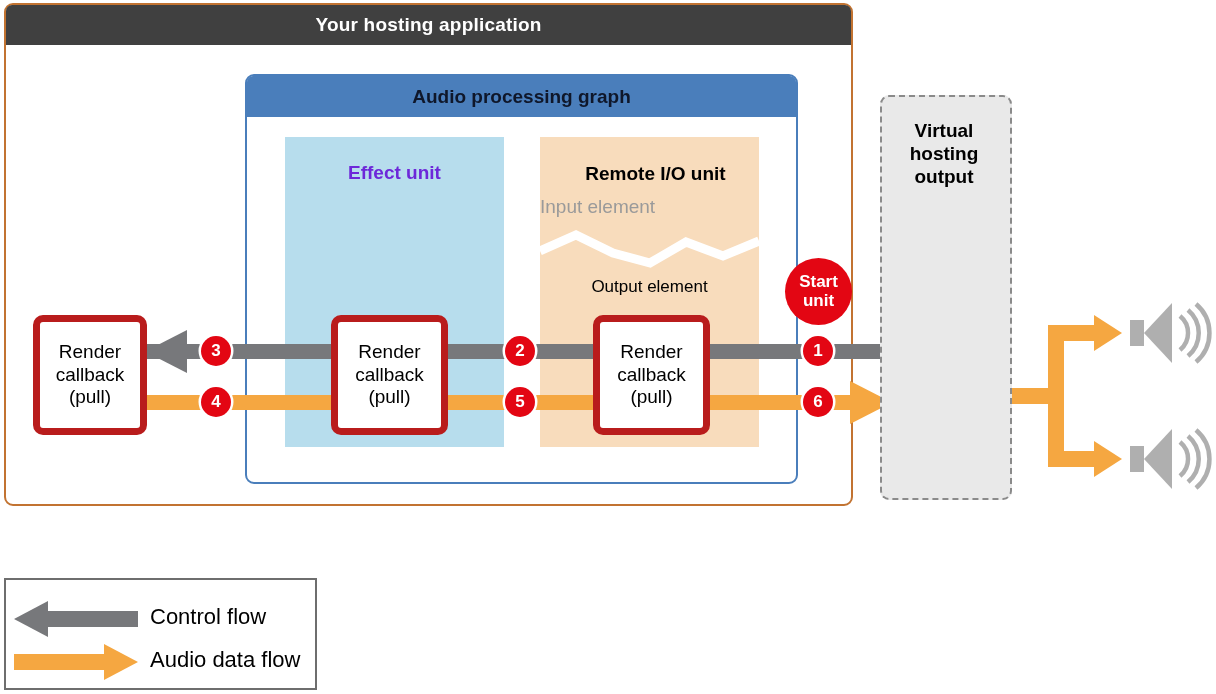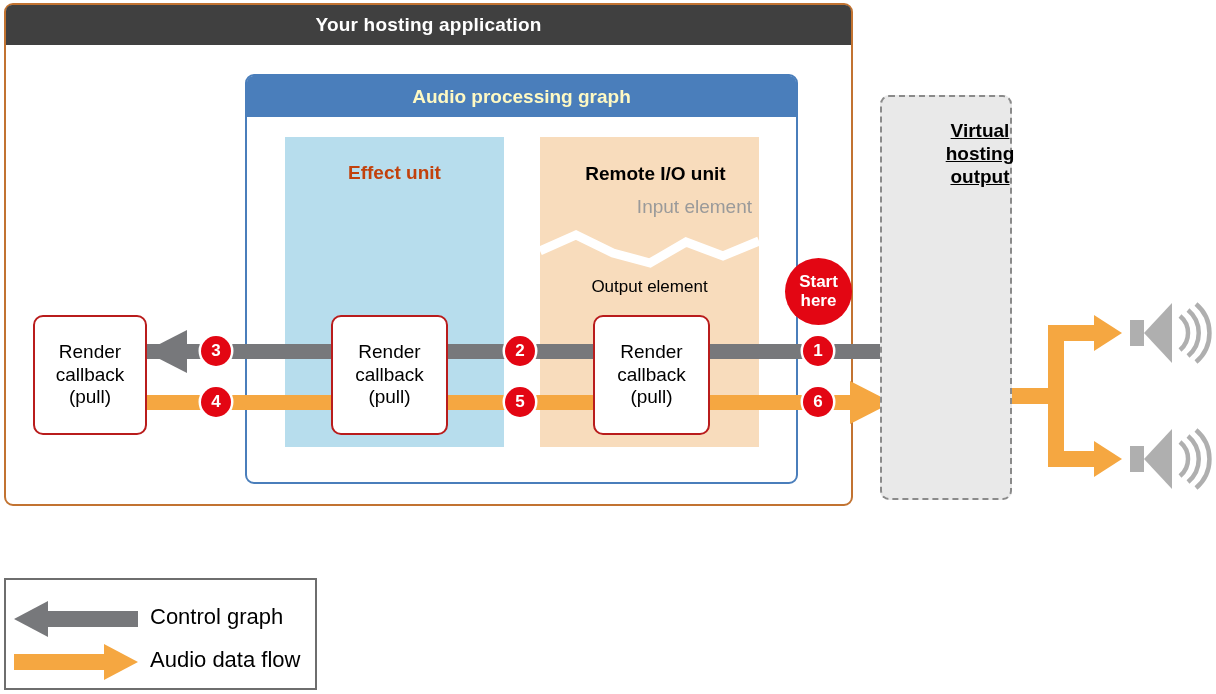--- a/index.html
+++ b/index.html
@@ -14,45 +14,45 @@
       background:#404040;border-radius:6px 6px 0 0;
       display:flex;align-items:center;justify-content:center;
       color:#ffffff;font-weight:bold;font-size:19px;letter-spacing:.2px;}
 
   
   #graph-panel{left:245px;top:74px;width:553px;height:410px;
       border:2px solid #4A7EBB;border-radius:9px;background:#ffffff;box-sizing:border-box;}
   #graph-panel-header{position:absolute;left:0;top:0;width:100%;height:41px;
       background:#4A7EBB;border-radius:6px 6px 0 0;
       display:flex;align-items:center;justify-content:center;
-      color:#fef9c3;font-weight:bold;font-size:19px;}
+      color:#0f172a;font-weight:bold;font-size:19px;}
   #effect-unit-box{left:285px;top:137px;width:219px;height:310px;background:#B7DDED;}
   #effect-unit-title{left:285px;top:162px;width:219px;text-align:center;
-      font-weight:bold;font-size:19px;color:#c2410c;}
+      font-weight:bold;font-size:19px;color:#6d28d9;}
 
   #remote-io-box{left:540px;top:137px;width:219px;height:310px;background:#F8DCBC;overflow:hidden;}
   #remote-io-title{left:540px;top:163px;width:231px;text-align:center;
       font-weight:bold;font-size:19px;color:#000;}
-  #input-element-label{left:540px;top:196px;width:212px;text-align:right;
+  #input-element-label{left:540px;top:196px;width:212px;text-align:left;
       font-size:19px;color:#9A9A9A;}
   #output-element-label{left:540px;top:277px;width:219px;text-align:center;
       font-size:17px;color:#000;}
   #zigzag{left:540px;top:225px;width:219px;height:46px;}
 
   
   .bar{position:absolute;height:15px;}
   .bar-gray{background:#77787B;}
   .bar-orange{background:#F5A741;}
   #gray-bar{left:147px;top:344px;width:740px;}
   #orange-bar{left:147px;top:395px;width:720px;}
 
   .arrowhead{position:absolute;}
 
   
-  .rc-box{position:absolute;background:#ffffff;border:2px solid #b91c1c;
+  .rc-box{position:absolute;background:#ffffff;border:7px solid #b91c1c;
       border-radius:10px;display:flex;align-items:center;justify-content:center;
       text-align:center;font-size:19px;line-height:1.2;color:#000;box-sizing:border-box;}
   #rc-left{left:33px;top:315px;width:114px;height:120px;}
   #rc-mid{left:331px;top:315px;width:117px;height:120px;}
   #rc-right{left:593px;top:315px;width:117px;height:120px;}
 
   
   .step{position:absolute;width:30px;height:30px;border-radius:50%;
       background:#E30613;color:#ffffff;font-weight:bold;font-size:17px;
       display:flex;align-items:center;justify-content:center;
@@ -66,22 +66,22 @@
 
   
   #start-here{left:785px;top:258px;width:67px;height:67px;border-radius:50%;
       background:#E30613;color:#ffffff;font-weight:bold;font-size:17px;
       line-height:1.08;display:flex;flex-direction:column;
       align-items:center;justify-content:center;text-align:left;}
 
   
   #virtual-device{left:880px;top:95px;width:132px;height:405px;
       background:#E9E9E9;border:2.5px dashed #8A8A8A;border-radius:9px;box-sizing:border-box;}
-  #virtual-device-label{left:916px;top:119px;width:128px;text-align:center;
-      font-weight:bold;font-size:19px;line-height:1.22;color:#000;text-decoration:underline;}
+  #virtual-device-label{left:880px;top:119px;width:128px;text-align:center;
+      font-weight:bold;font-size:19px;line-height:1.22;color:#000;}
 
   
   #speaker-wiring{left:1012px;top:295px;width:204px;height:205px;}
 
   
   #legend{left:4px;top:578px;width:313px;height:112px;
       border:2px solid #6E6E6E;background:#ffffff;box-sizing:border-box;}
   #legend-arrow-control{left:14px;top:600px;width:124px;height:38px;}
   #legend-arrow-audio{left:14px;top:643px;width:124px;height:38px;}
   #legend-label-control{left:150px;top:604px;font-size:22px;color:#000;}
@@ -148,21 +148,21 @@
 
 <div class="step" id="step-1">1</div>
 <div class="step" id="step-2">2</div>
 <div class="step" id="step-3">3</div>
 <div class="step" id="step-4">4</div>
 <div class="step" id="step-5">5</div>
 <div class="step" id="step-6">6</div>
 
 <div class="abs" id="start-here">
   <span>Start</span>
-  <span>here</span>
+  <span>unit</span>
 </div>
 
 <div class="abs" id="virtual-device"></div>
 <div class="abs" id="virtual-device-label">
   <div>Virtual</div>
   <div>hosting</div>
   <div>output</div>
 </div>
 
 <svg class="abs" id="speaker-wiring" viewBox="0 0 204 205">
@@ -191,18 +191,18 @@
     <path d="M176,141 A30,30 0 0 1 176,187" fill="none" stroke="#AFAFAF" stroke-width="4.5"></path>
     <path d="M184,135 A38,38 0 0 1 184,193" fill="none" stroke="#AFAFAF" stroke-width="4.5"></path>
   </g>
 </svg>
 
 <div class="abs" id="legend"></div>
 <svg class="abs" id="legend-arrow-control" viewBox="0 0 124 38">
   <polygon points="0,19 34,1 34,37" fill="#77787B"></polygon>
   <rect x="32" y="11" width="92" height="16" fill="#77787B"></rect>
 </svg>
-<div class="abs" id="legend-label-control">Control graph</div>
+<div class="abs" id="legend-label-control">Control flow</div>
 <svg class="abs" id="legend-arrow-audio" viewBox="0 0 124 38">
   <rect x="0" y="11" width="92" height="16" fill="#F5A741"></rect>
   <polygon points="124,19 90,1 90,37" fill="#F5A741"></polygon>
 </svg>
 <div class="abs" id="legend-label-audio">Audio data flow</div>
 
 </body></html>

